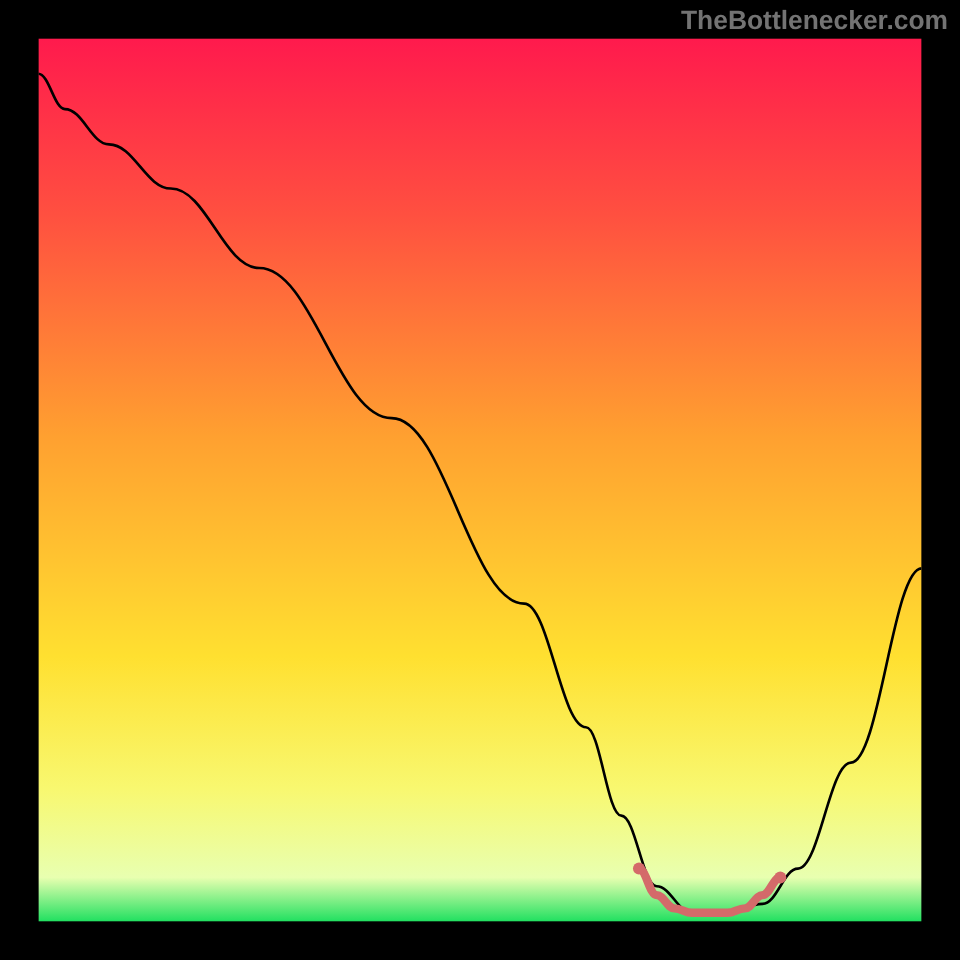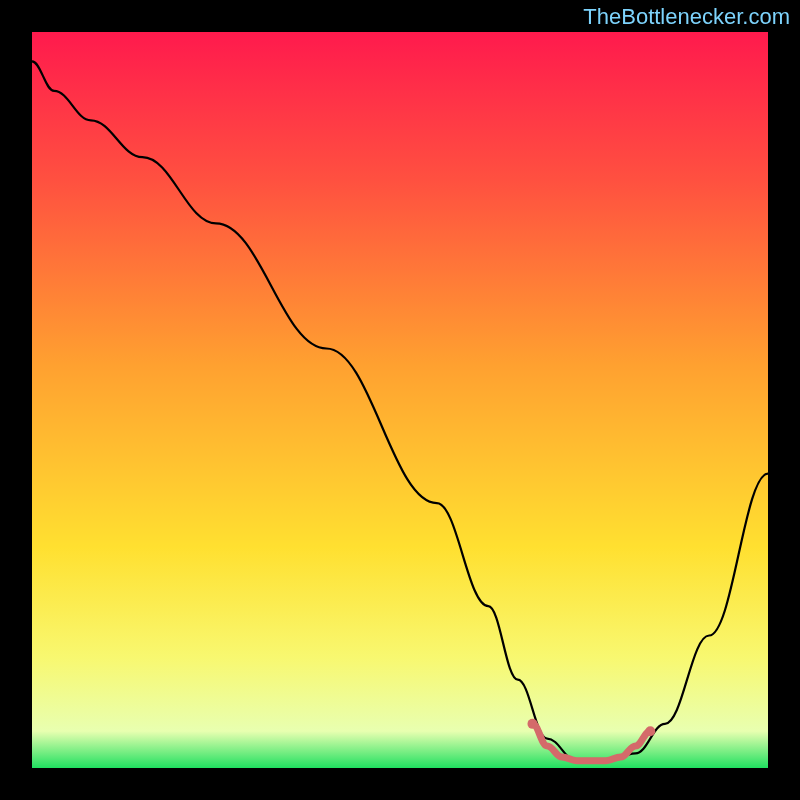--- a/index.html
+++ b/index.html
@@ -14,23 +14,23 @@
   .outer {
     width: 800px;
     height: 800px;
     position: relative;
     background: #000;
   }
   .watermark {
     position: absolute;
     top: 4px;
     right: 10px;
-    color: #7dd3fc;
+    color: #737373;
     font-size: 22px;
-    font-weight: 400;
+    font-weight: 700;
     z-index: 10;
     user-select: none;
   }
   .plot {
     position: absolute;
     left: 32px;
     top: 32px;
     width: 736px;
     height: 736px;
   }

